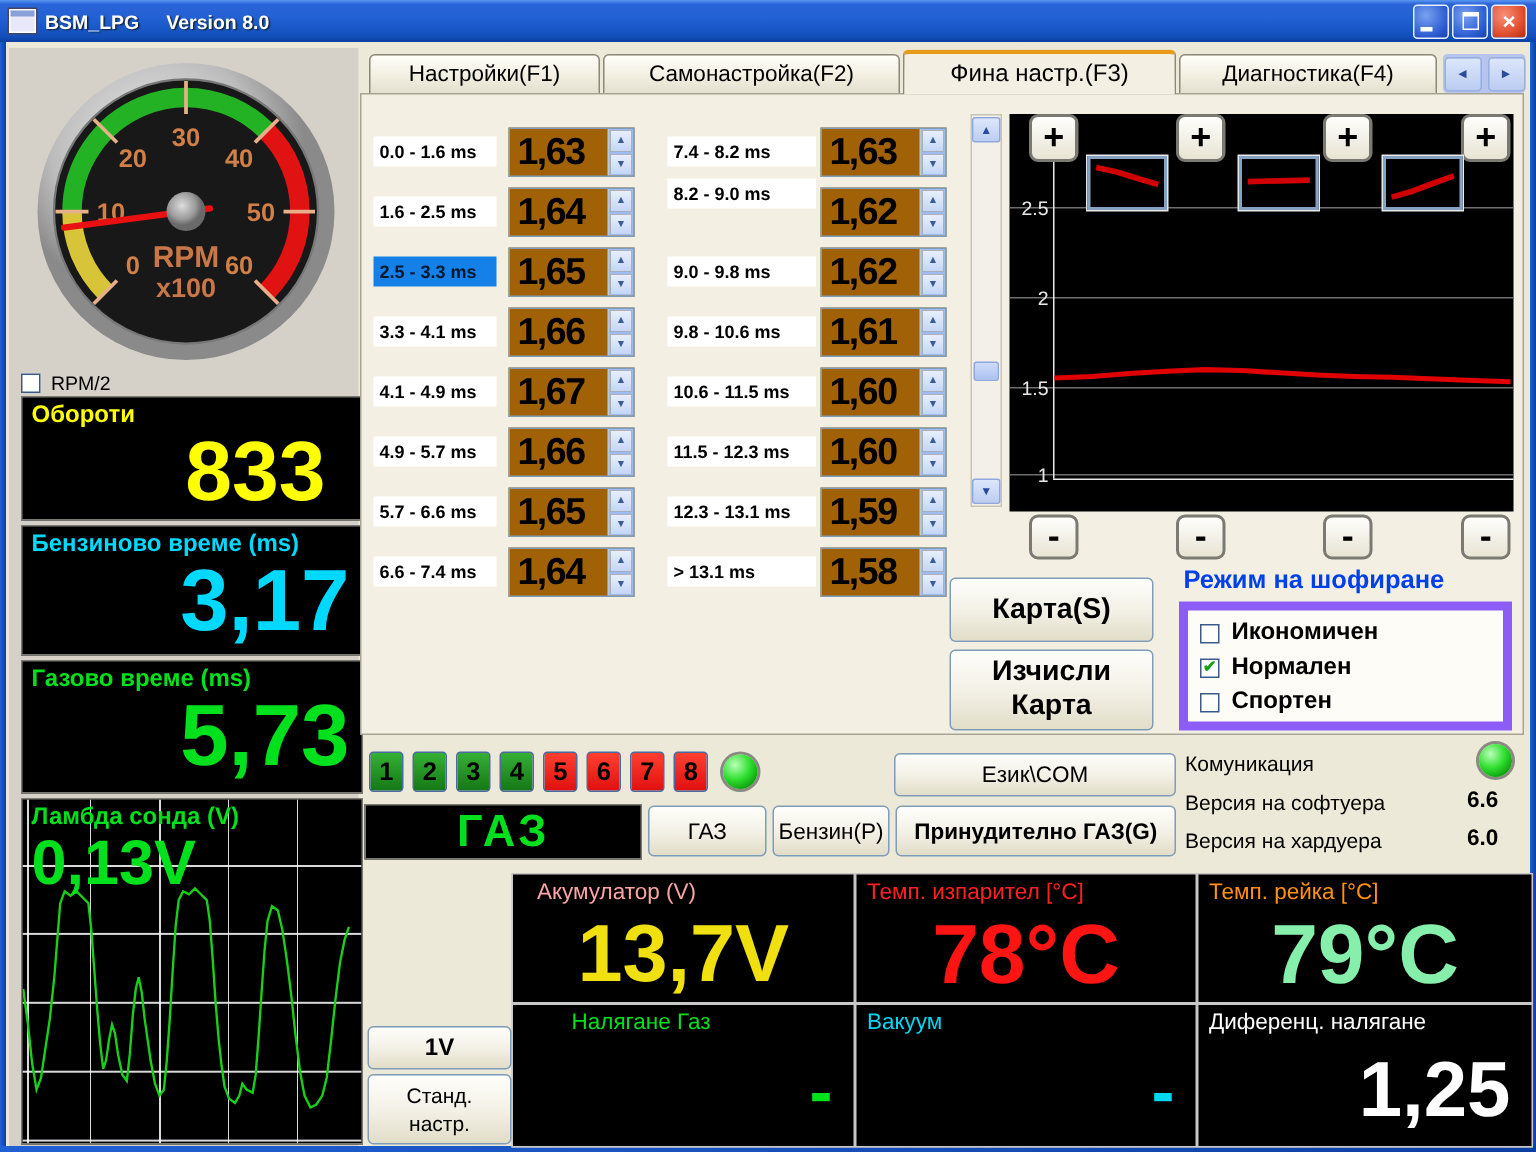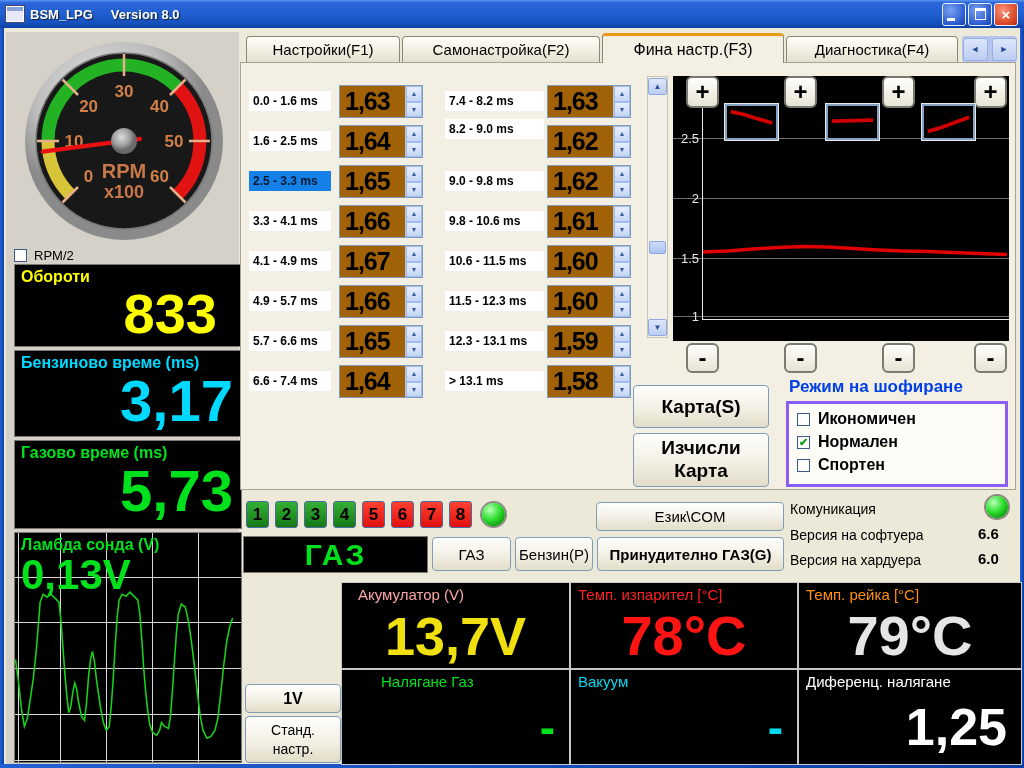--- a/index.html
+++ b/index.html
@@ -48,21 +48,21 @@
   .gline{position:absolute;left:0;width:100%;height:1px;background:#6e6e6e;}
   .ytick{position:absolute;color:#e8e8e8;font-size:13px;width:26px;text-align:right;}
   .axis-v{position:absolute;width:1px;background:#e8e8e8;}
   .axis-h{position:absolute;height:1px;background:#e8e8e8;}
   .pmbtn{position:absolute;width:33px;height:32px;background:linear-gradient(180deg,#fefefc,#e8e4d4);border:2px solid #7a7a72;border-radius:6px;font-size:24px;font-weight:bold;color:#000;display:flex;align-items:center;justify-content:center;box-sizing:border-box;}
   .thumb{position:absolute;width:53px;height:36px;background:#000;border:2px solid #86a2c2;box-shadow:0 0 0 1px #e8e8e8;box-sizing:border-box;}
   
   .xpbtn{position:absolute;background:linear-gradient(180deg,#fefefb 0%,#f2efe4 55%,#e2ddc8 100%);border:1px solid #7f9db9;border-radius:4px;color:#000;display:flex;align-items:center;justify-content:center;box-sizing:border-box;text-align:center;}
   
   .dm-title{font-size:17px;font-weight:bold;color:#0040e8;}
-  .dm-box{background:#fdfcf6;border:3px solid #8b5cf6;box-sizing:border-box;padding:6px 8px;display:flex;flex-direction:column;gap:5px;}
+  .dm-box{background:#fdfcf6;border:6px solid #8b5cf6;box-sizing:border-box;padding:6px 8px;display:flex;flex-direction:column;gap:5px;}
   .dm-row{display:flex;align-items:center;gap:8px;}
   .dm-label{font-size:16px;font-weight:bold;color:#000;}
   
   .ind{position:absolute;width:23px;height:27px;border:1px solid #4a6aa0;border-radius:3px;box-sizing:border-box;display:flex;align-items:center;justify-content:center;font-size:17px;font-weight:bold;color:#000;}
   .ind.g{background:linear-gradient(180deg,#35b035,#157815);}
   .ind.r{background:linear-gradient(180deg,#ff4030,#e01010);}
   .led{position:absolute;border-radius:50%;background:radial-gradient(circle at 35% 30%,#baffba,#30e030 45%,#0c9a0c 80%,#067806);box-shadow:0 0 0 2px #8a8a82;}
   .stext{position:absolute;font-size:13px;color:#000;}
   .sval2{position:absolute;font-size:15px;font-weight:bold;color:#000;}
   .gasdisp{position:absolute;background:#000;border:1px solid #7a7a72;box-sizing:border-box;display:flex;align-items:center;justify-content:center;font-size:30px;font-weight:bold;letter-spacing:2px;}
@@ -545,21 +545,21 @@
     <div class="bcell">
       <div class="blabel" style="color:#fca5a5;padding-left:16px;">Акумулатор (V)</div>
       <div class="bval" style="color:#f0e010;font-size:54px;">13,7V</div>
     </div>
     <div class="bcell">
       <div class="blabel" style="color:#ff2020;">Темп. изпарител [°C]</div>
       <div class="bval" style="color:#ff1414;font-size:56px;">78°C</div>
     </div>
     <div class="bcell">
       <div class="blabel" style="color:#ff9010;">Темп. рейка [°C]</div>
-      <div class="bval" style="color:#e5e5e5;font-size:56px;">79°C</div>
+      <div class="bval" style="color:#86efac;font-size:56px;">79°C</div>
     </div>
     <div class="bcell">
       <div class="blabel" style="color:#00e01c;margin-left:32px;">Налягане Газ</div>
       <div class="bval right" style="color:#00e01c;font-size:46px;">-</div>
     </div>
     <div class="bcell">
       <div class="blabel" style="color:#00d8f0;">Вакуум</div>
       <div class="bval right" style="color:#00d8f0;font-size:46px;">-</div>
     </div>
     <div class="bcell">

